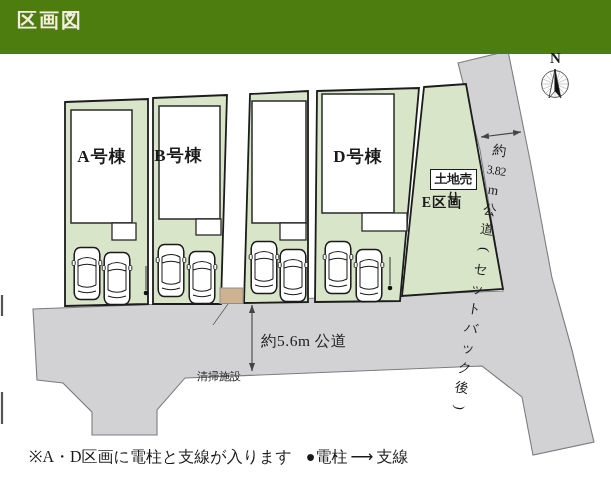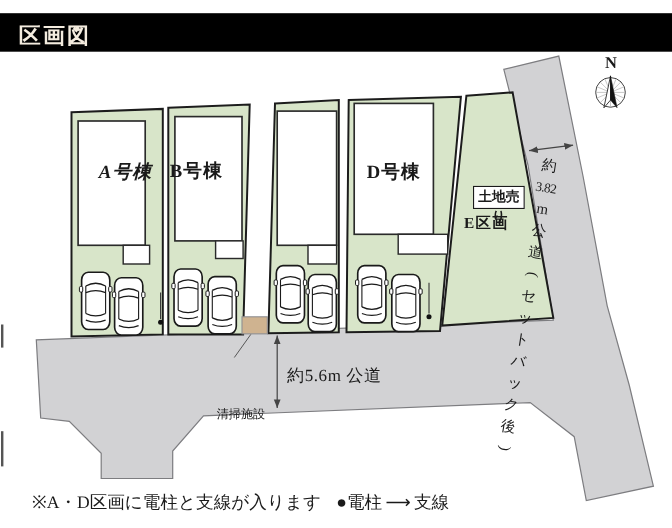--- a/index.html
+++ b/index.html
@@ -1,22 +1,22 @@
 <!DOCTYPE html>
 <html><head>
 <meta charset="utf-8">
 <style>
   html,body { margin:0; padding:0; background:#fff; }
   .canvas {
     position:relative; width:611px; height:480px; background:#ffffff;
     overflow:hidden; font-family:"Liberation Serif", serif; color:#1a1a1a;
   }
   .header {
-    position:absolute; left:0; top:12px; width:611px; height:35px;
-    background:#000000;
+    position:absolute; left:0; top:0; width:611px; height:54px;
+    background:#4d7c0f;
   }
   .header .title {
     position:absolute; left:17px; top:7px;
     font-family:"Liberation Sans", sans-serif;
     font-weight:bold; font-size:20px; color:#f4ecdf; letter-spacing:2px;
   }
   svg.map { position:absolute; left:0; top:0; }
   .ov { position:absolute; color:#1a1a1a; }
   .lot-label { font-weight:bold; font-size:17px; text-align:center; letter-spacing:1px; }
   .sale-badge {
@@ -118,21 +118,21 @@
       </g>
       <polygon points="555,69 549,98 555,91" fill="#fff" stroke="#222" stroke-width="0.8"></polygon>
       <polygon points="555,69 561,98 555,91" fill="#111" stroke="#111" stroke-width="0.5"></polygon>
     </g>
   </svg>
 
   <div class="header">
     <span class="title">区画図</span>
   </div>
 
-  <div class="ov lot-label" style="left:71px;  top:145px; width:86px;font-style:italic;">A号棟</div>
+  <div class="ov lot-label" style="left:71px;  top:145px; width:62px;">A号棟</div>
   <div class="ov lot-label" style="left:148px; top:144px; width:61px;">B号棟</div>
   <div class="ov lot-label" style="left:322px; top:145px; width:72px;">D号棟</div>
 
   <div class="ov sale-badge" style="left:419px; top:169px;">土地売り</div>
   <div class="ov e-label" style="left:413px; top:194px;">E区画</div>
 
   <div class="ov south-road-label" style="left:261px; top:331px;">約5.6m 公道</div>
   <div class="ov east-road-label" style="left:489px; top:141px;" aria-label="約3.82m 公道(セットバック後)">
       <div class="rchar">約</div>
       <div class="rchar num">3.82</div>

